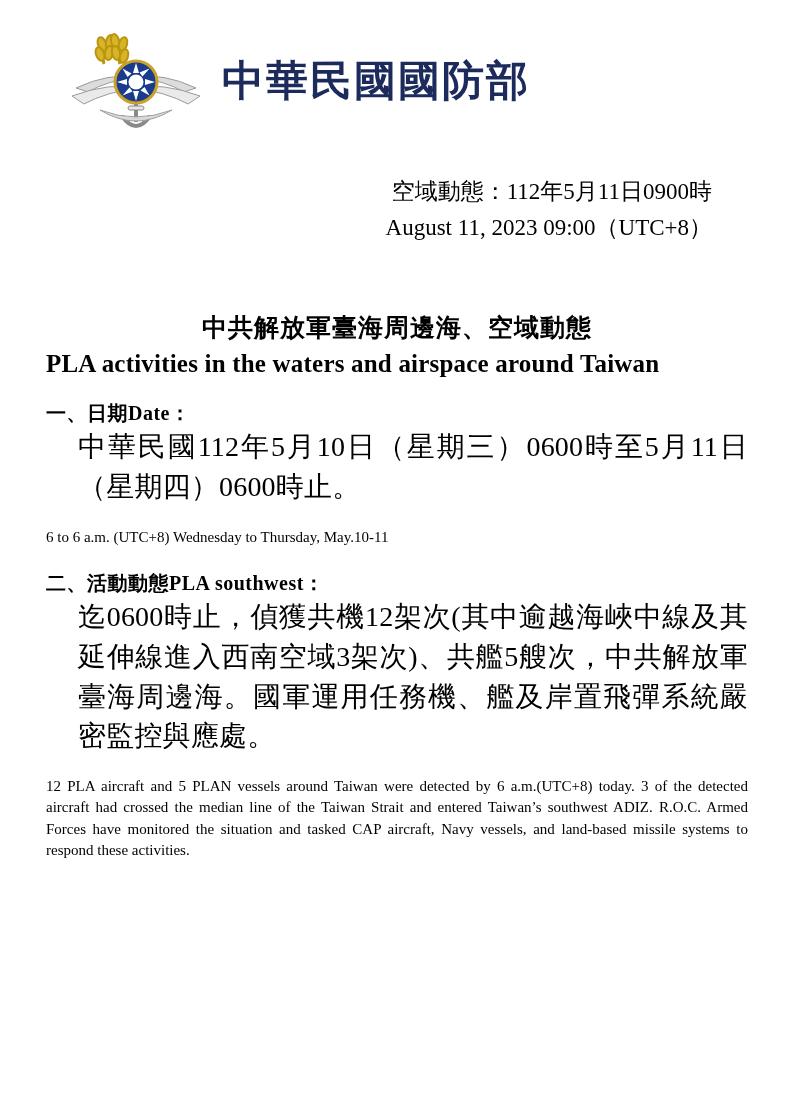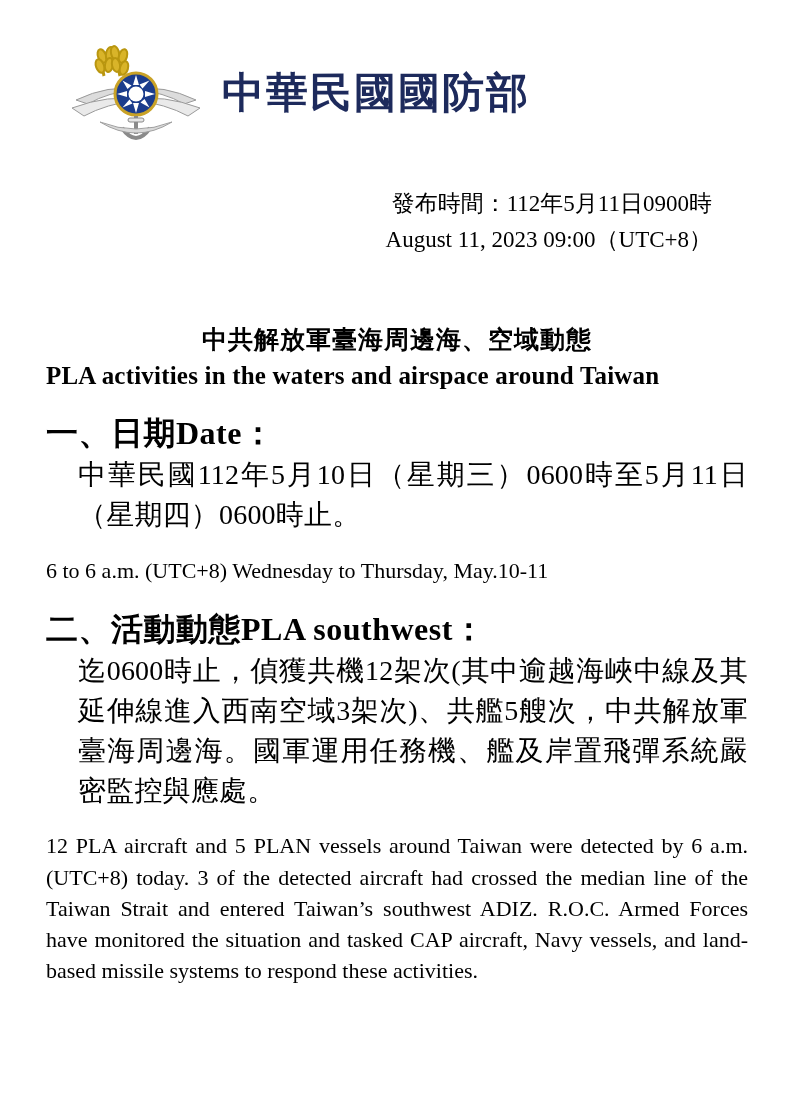--- a/index.html
+++ b/index.html
@@ -20,21 +20,21 @@
     height: 1115px;
     position: relative;
     box-sizing: border-box;
     padding: 0 46px;
   }
 
   
   .masthead {
     display: flex;
     align-items: center;
-    padding-top: 44px;
+    padding-top: 32px;
     padding-left: 20px;
     gap: 16px;
   }
   .emblem {
     width: 140px;
     height: 104px;
     flex: none;
     position: relative;
   }
   .ministry-names {
@@ -86,34 +86,34 @@
     font-size: 25px;
     font-weight: bold;
     letter-spacing: 0.2px;
   }
 
   
   .section {
     margin-top: 22px;
   }
   .section-heading {
-    font-size: 32px;
+    font-size: 20px;
     font-weight: bold;
     letter-spacing: 0.5px;
     line-height: 1.35;
   }
   .para-cn {
     font-size: 28px;
     line-height: 1.42;
     letter-spacing: 0.2px;
     text-align: justify;
     margin-left: 32px;
   }
   .para-en {
-    font-size: 22px;
+    font-size: 15px;
     line-height: 1.42;
     text-align: justify;
     margin-top: 20px;
   }
 </style>
 </head>
 <body>
 
 <div class="page">
 
@@ -163,21 +163,21 @@
         </g>
         <path d="M34 78 q36 22 72 0 q-36 14 -72 0 z" fill="#d9d9d9" stroke="#a0a0a0" stroke-width="1"></path>
       </svg>
     </div>
     <div class="ministry-names">
       <div class="ministry-cn">中華民國國防部</div>
     </div>
   </div>
 
   <div class="release-block">
-    <div class="release-line">發布時間：112年5月11日0900時</div>
+    <div class="release-line">空域動態：112年5月11日0900時</div>
     <div class="release-line">August 11, 2023 09:00（UTC+8）</div>
   </div>
 
   <div class="doc-title-cn">中共解放軍臺海周邊海、空域動態</div>
   <div class="doc-title-en">PLA activities in the waters and airspace around Taiwan</div>
 
   <div class="section">
     <div class="section-heading">一、日期Date：</div>
     <div class="para-cn">中華民國112年5月10日（星期三）0600時至5月11日（星期四）0600時止。</div>
     <div class="para-en">6 to 6 a.m. (UTC+8) Wednesday to Thursday, May.10-11</div>

